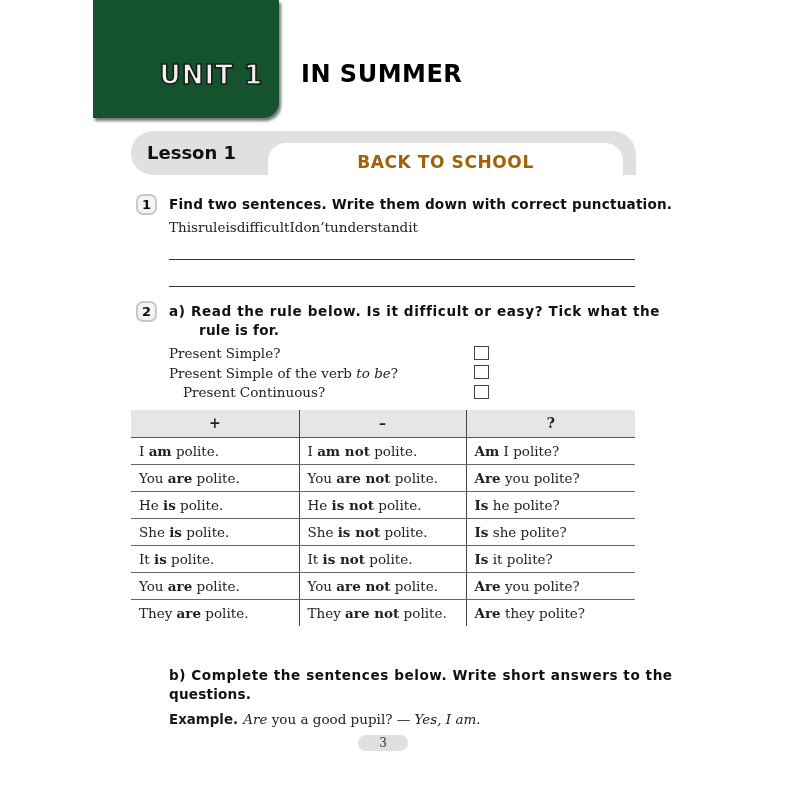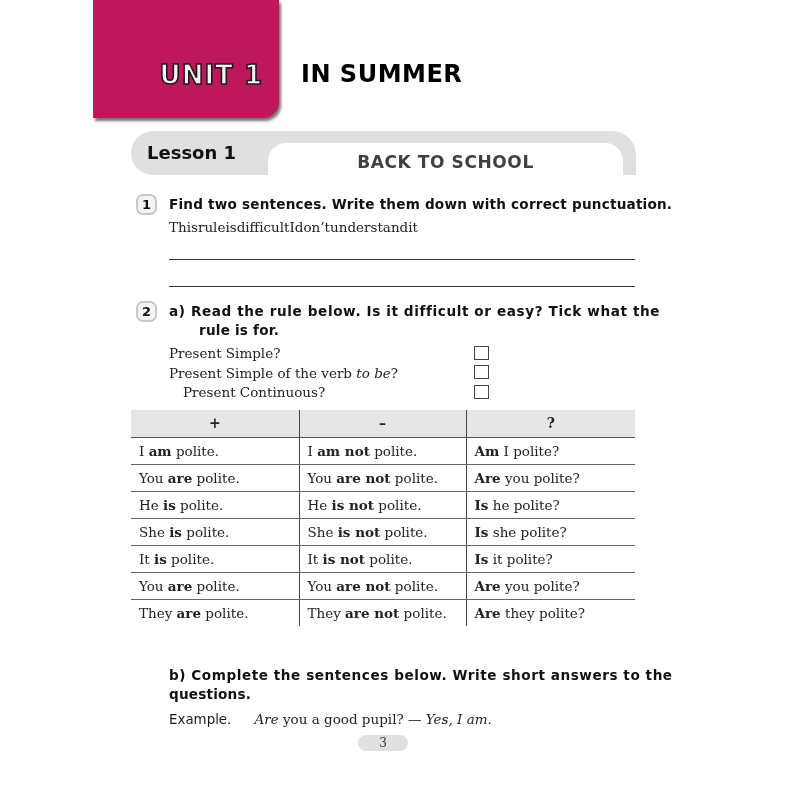--- a/index.html
+++ b/index.html
@@ -1,21 +1,21 @@
 <!DOCTYPE html>
 <html><head>
   <meta charset="utf-8">
   <style>
     * { box-sizing: border-box; margin: 0; padding: 0; }
     html, body { width: 800px; height: 800px; background: #ffffff; overflow: hidden; }
     body { position: relative; font-family: "DejaVu Sans", sans-serif; color: #1a1a1a; }
 
     .unit-box {
       position: absolute; left: 93px; top: 0; width: 186px; height: 118px;
-      background: #be185d;
+      background: #14532d;
       border-bottom-right-radius: 16px;
       box-shadow: 2px 3px 3px rgba(0,0,0,0.55);
     }
     .unit-label {
       position: absolute; right: 16px; top: 60px;
       font-family: "DejaVu Sans", sans-serif; font-weight: bold; font-size: 26px;
       color: #f2f2f2; letter-spacing: 1px;
       -webkit-text-stroke: 1.6px #1a1a1a;
     }
     .unit-title {
@@ -31,21 +31,21 @@
     .lesson-inner {
       position: absolute; left: 268px; top: 143px; width: 355px; height: 50px;
       background: #ffffff; border-radius: 18px 18px 0 0;
     }
     .lesson-label {
       position: absolute; left: 147px; top: 142px;
       font-weight: bold; font-size: 18px; color: #111;
     }
     .lesson-title {
       position: absolute; left: 268px; width: 355px; top: 152px; text-align: center;
-      font-weight: bold; font-size: 17px; letter-spacing: 0.6px; color: #404040;
+      font-weight: bold; font-size: 17px; letter-spacing: 0.6px; color: #a16207;
     }
 
     .ex-num {
       position: absolute; width: 21px; height: 21px;
       border: 2px solid #c8c8c8; border-radius: 7px; background: #f4f4f4;
       font-weight: bold; font-size: 13px; text-align: center; line-height: 17px; color: #111;
     }
     .instr {
       position: absolute; font-weight: bold; font-size: 13.6px; color: #111; letter-spacing: 0.2px;
     }
@@ -172,19 +172,19 @@
         <td><span>They </span><b>are</b><span> polite.</span></td>
         <td><span>They </span><b>are not</b><span> polite.</span></td>
         <td><span></span><b>Are</b><span> they polite?</span></td>
       </tr>
     </tbody>
 </table>
 
 <div class="instr" style="left:169px; top:667px; letter-spacing:0.55px;">b) Complete the sentences below. Write short answers to the</div>
 <div class="instr" style="left:169px; top:686px;">questions.</div>
 <div style="position:absolute; left:169px; top:709px;">
-  <span style="font-weight:normal; font-size:13.4px;margin-top:40px;">Example.</span>
-  <span style="font-family:'DejaVu Serif', serif; font-size:13.5px; color:#222;margin-left:18px;">
+  <span style="font-weight:bold; font-size:13.4px;margin-top:40px;">Example.</span>
+  <span style="font-family:'DejaVu Serif', serif; font-size:13.5px; color:#222;">
     <i>Are</i><span> you a good pupil? — </span><i>Yes, I am.</i>
   </span>
 </div>
 
 <div class="page-num">3</div>
 
 </body></html>

